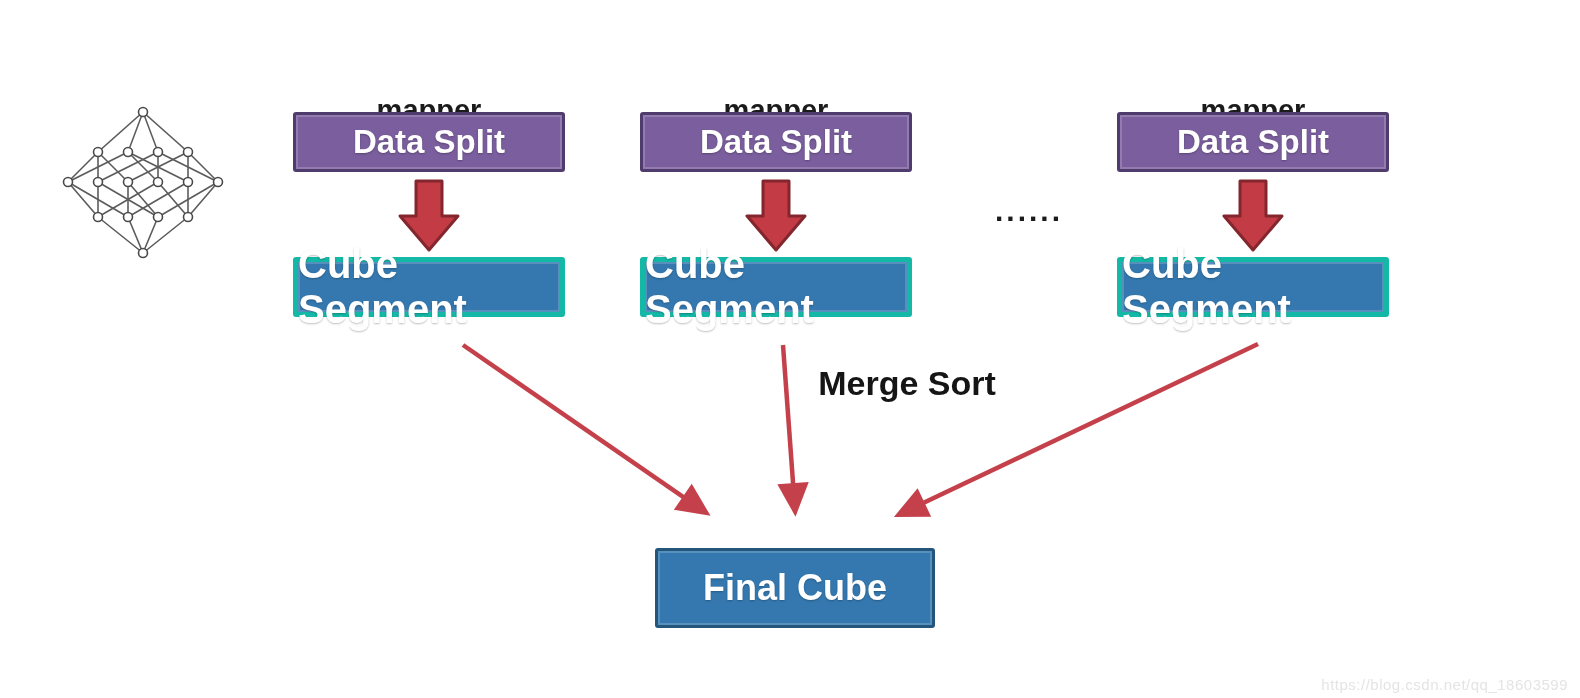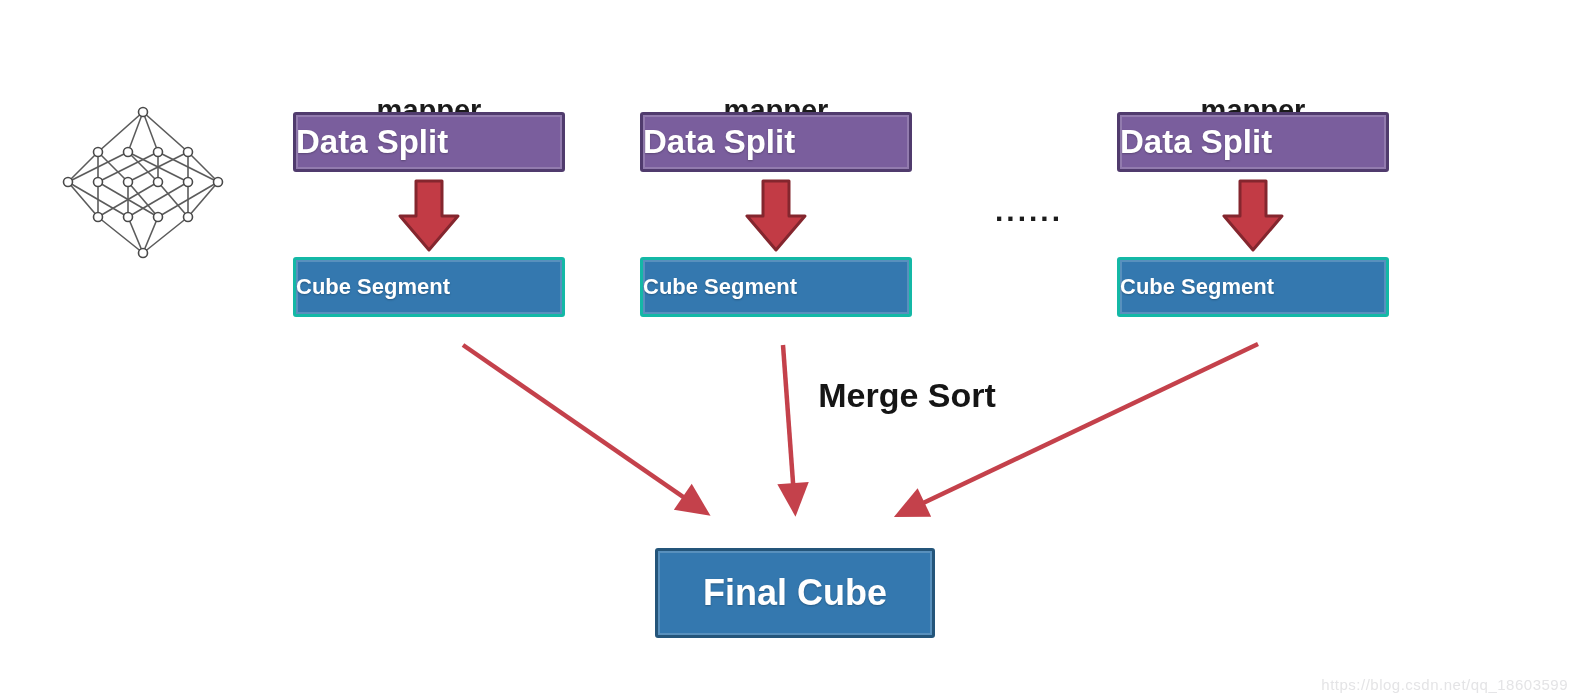--- a/index.html
+++ b/index.html
@@ -12,36 +12,36 @@
 
   
   .mapper-label{
     width:272px;text-align:center;
     font-size:29px;font-weight:bold;color:#1b1b1b;margin-top:36px;
   }
 
   
   .box{
     width:272px;height:60px;border-radius:3px;
-    display:flex;align-items:center;
+    display:flex;align-items:center;justify-content:center;
     color:#ffffff;font-size:33px;font-weight:bold;
     box-sizing:border-box;
     text-shadow:0 1px 2px rgba(0,0,0,0.25);
   }
   .split-box{
     background:#7a5e9d;border:3px solid #503b6d;
     box-shadow:inset 0 0 0 2px rgba(255,255,255,0.18);
   }
   .segment-box{
-    background:#3478af;border:3px solid #14b8a6;
+    background:#3478af;border:5px solid #14b8a6;
     box-shadow:inset 0 0 0 2px rgba(255,255,255,0.18);
-    font-size:22px;
+    font-size:40px;
   }
   .final-box{
-    width:280px;height:90px;background:#3478af;border:3px solid #24557a;
+    width:280px;height:80px;background:#3478af;border:3px solid #24557a;
     border-radius:3px;display:flex;align-items:center;justify-content:center;
     color:#ffffff;font-size:36px;font-weight:bold;box-sizing:border-box;
     box-shadow:inset 0 0 0 2px rgba(255,255,255,0.18);
     text-shadow:0 1px 2px rgba(0,0,0,0.25);
   }
 
   .ellipsis-dots{
     font-size:30px;font-weight:bold;color:#1b1b1b;letter-spacing:3px;
   }
 
@@ -163,21 +163,21 @@
   <defs>
     <marker id="arrowhead" markerWidth="9" markerHeight="9" refX="6.5" refY="4" orient="auto">
       <path d="M0.5,0.5 L8,4 L0.5,7.5 Z" fill="#c4414b"></path>
     </marker>
   </defs>
   <line x1="463" y1="345" x2="705" y2="512" stroke="#c4414b" stroke-width="4.5" marker-end="url(#arrowhead)"></line>
   <line x1="783" y1="345" x2="795" y2="510" stroke="#c4414b" stroke-width="4.5" marker-end="url(#arrowhead)"></line>
   <line x1="1258" y1="344" x2="900" y2="514" stroke="#c4414b" stroke-width="4.5" marker-end="url(#arrowhead)"></line>
 </svg>
 
-<div class="abs merge-note" style="left:752px;top:358px;margin-top:12px;">
+<div class="abs merge-note" style="left:752px;top:358px;">
   <div>Merge Sort</div>
 </div>
 
 <div class="abs final-box" style="left:655px;top:548px;">
   <span>Final Cube</span>
 </div>
 
 <div class="abs watermark">https://blog.csdn.net/qq_18603599</div>
 
 </body></html>

